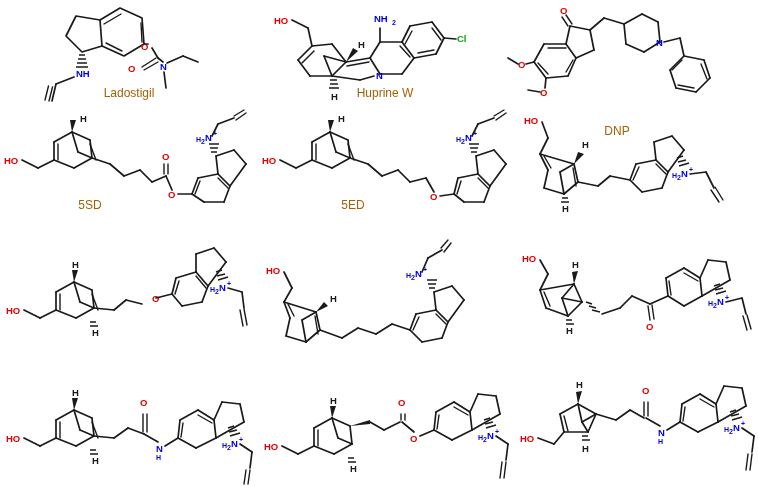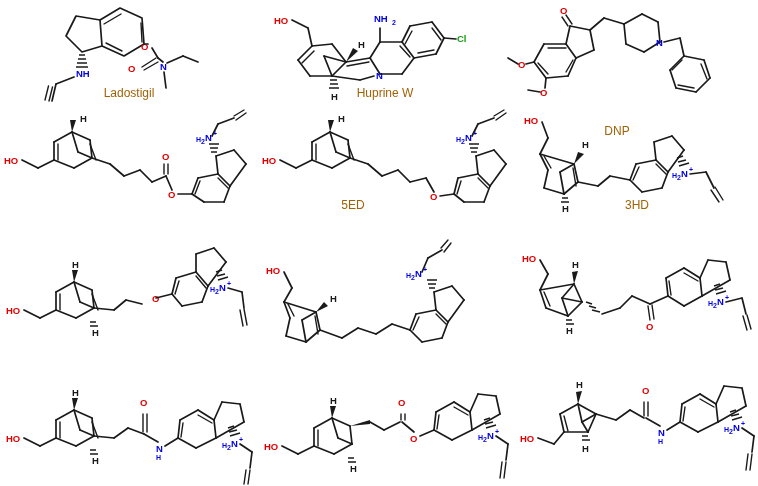--- a/index.html
+++ b/index.html
@@ -258,20 +258,21 @@
       </g>
       <text class="atom-sm n" x="196" y="32">H</text>
       <text class="atom-sm n" x="201" y="34">2</text>
       <text class="atom n" x="205" y="31">N</text>
       <text class="atom-sm n" x="213" y="26">+</text>
       <path class="bond" d="M212,26 L218,14"></path>
       <path class="bond" d="M218,14 L234,8"></path>
       <path class="bond-thin" d="M234,6 L244,0"></path>
       <path class="bond-thin" d="M236,10 L246,3"></path>
     </svg>
+    <div class="caption" style="left:5px;top:88px;width:170px;">5SD</div>
   </div>
 
   <div class="cell" style="left:258px;top:110px;width:258px;height:112px;">
     <svg class="struct" width="258" height="92" viewBox="0 0 258 92">
       <text class="atom o" x="4" y="54">HO</text>
       <path class="bond" d="M22,50 L38,58"></path>
       <path class="bond" d="M38,58 L54,50"></path>
       <path class="bond" d="M54,50 L54,32"></path>
       <path class="bond-thin" d="M58,50 L58,34"></path>
       <path class="bond" d="M54,32 L72,22"></path>
@@ -374,21 +375,20 @@
       </g>
       <text class="atom-sm n" x="156" y="68">H</text>
       <text class="atom-sm n" x="161" y="70">2</text>
       <text class="atom n" x="165" y="67">N</text>
       <text class="atom-sm n" x="173" y="62">+</text>
       <path class="bond" d="M174,64 L190,62"></path>
       <path class="bond" d="M190,62 L198,78"></path>
       <path class="bond-thin" d="M195,80 L203,92"></path>
       <path class="bond-thin" d="M199,77 L207,90"></path>
     </svg>
-    <div class="caption" style="left:36px;top:88px;width:170px;">3HD</div>
   </div>
 
   <div class="cell" style="left:0px;top:240px;width:258px;height:118px;">
     <svg class="struct" width="258" height="100" viewBox="0 0 258 100">
       <text class="atom o" x="6" y="74">HO</text>
       <path class="bond" d="M24,70 L40,78"></path>
       <path class="bond" d="M40,78 L56,70"></path>
       <path class="bond" d="M56,70 L56,52"></path>
       <path class="bond-thin" d="M60,70 L60,54"></path>
       <path class="bond" d="M56,52 L74,42"></path>

